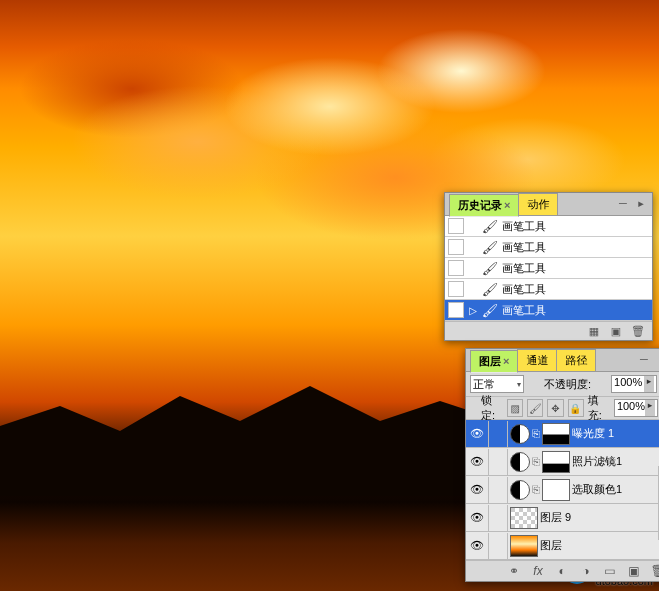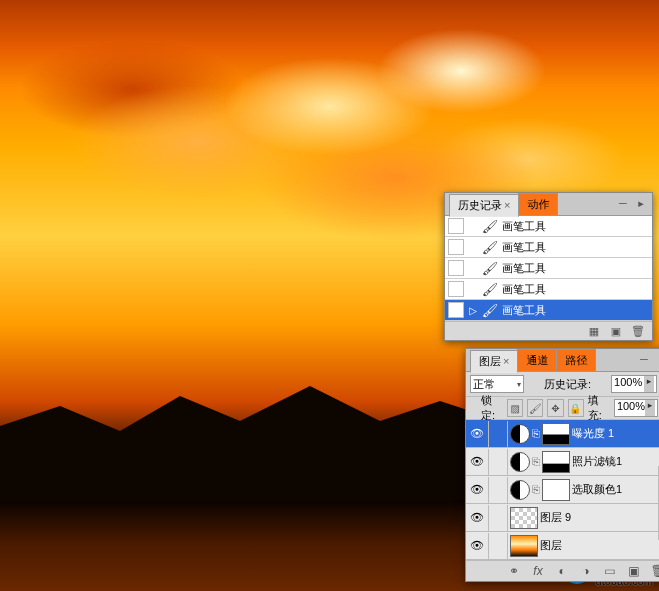--- a/index.html
+++ b/index.html
@@ -13,22 +13,22 @@
     radial-gradient(140px 60px at 80% 45%,#ffcc60 0%,transparent 70%)}
   .mountains{position:absolute;left:0;right:0;top:62%;height:22%}
   .mountains svg{width:100%;height:100%}
   .wm-top{position:absolute;top:2px;right:6px;color:#bbb;font-size:11px;text-shadow:0 0 3px #000}
   .logo{position:absolute;bottom:4px;right:6px;display:flex;align-items:center;gap:4px}
   .logo-bird{width:30px;height:30px;border-radius:50%;background:#1da1f2;display:flex;align-items:center;justify-content:center;color:#fff;font-size:18px}
   .logo-txt{font-size:18px;font-weight:bold;color:#000;text-shadow:0 0 2px #fff}
 
   .panel{position:absolute;background:#d9d9d9;border:1px solid #888;box-shadow:0 2px 8px rgba(0,0,0,.5);font-size:11px}
   .panel-tabs{height:22px;display:flex;align-items:center;background:#c8c8c8;border-bottom:1px solid #999;padding-left:4px;gap:0}
-  .tab{padding:3px 8px;border:1px solid #999;border-bottom:none;background:#f97316;margin-right:-1px;cursor:pointer}
-  .tab.active{background:#e5e5e5;font-weight:normal;border-bottom:1px solid #e8e8e8;position:relative;top:1px}
+  .tab{padding:3px 8px;border:1px solid #999;border-bottom:none;background:#fde047;margin-right:-1px;cursor:pointer}
+  .tab.active{background:#bef264;font-weight:bold;border-bottom:1px solid #e8e8e8;position:relative;top:1px}
   .tab .x{margin-left:2px;color:#666}
   .panel-ctrl{position:absolute;top:3px;right:4px;display:flex;gap:4px}
   .pc{width:14px;height:14px;display:flex;align-items:center;justify-content:center;cursor:pointer;color:#555}
   .panel-body{background:#e8e8e8}
 
   
   #history{left:444px;top:192px;width:207px}
   #history .panel-body{height:105px;overflow:hidden}
   .hist-row{height:20px;display:flex;align-items:center;border-bottom:1px solid #ccc;background:#fff;padding-left:3px;gap:4px}
   .hist-row.sel{background:#2f6bd6;color:#fff}
@@ -149,21 +149,21 @@
     <div class="panel-ctrl">
       <div class="pc">─</div>
       <div class="pc">▸</div>
     </div>
   </div>
   <div class="opts">
     <div class="sel-input">
         <span>正常</span>
         <span class="arr">▾</span>
       </div>
-    <span>历史记录:</span>
+    <span>不透明度:</span>
     <div class="pct">
         <span>100%</span>
         <span class="arr">▸</span>
       </div>
   </div>
   <div class="locks">
     <span>锁定:</span>
     <div class="lk">▨</div>
     <div class="lk">🖌</div>
     <div class="lk">✥</div>

